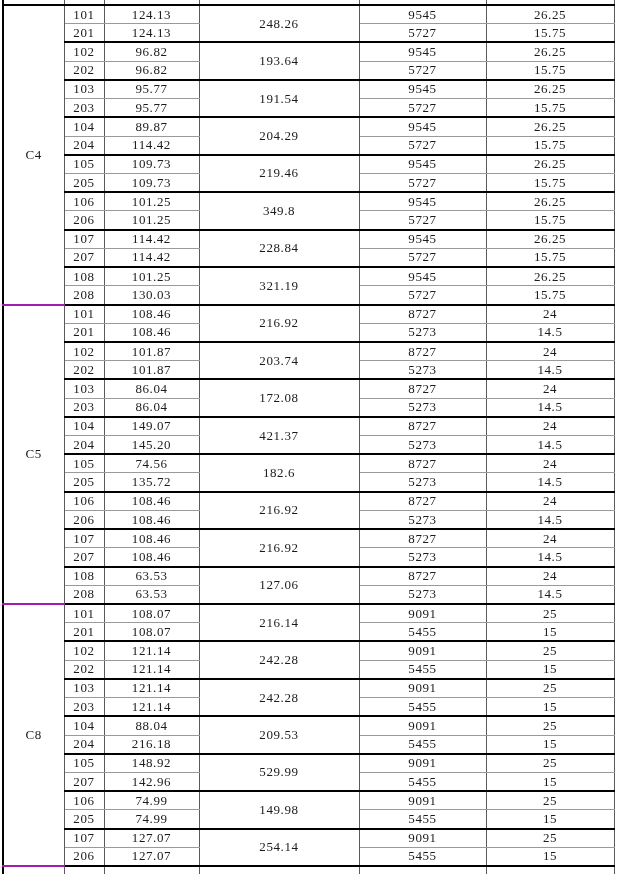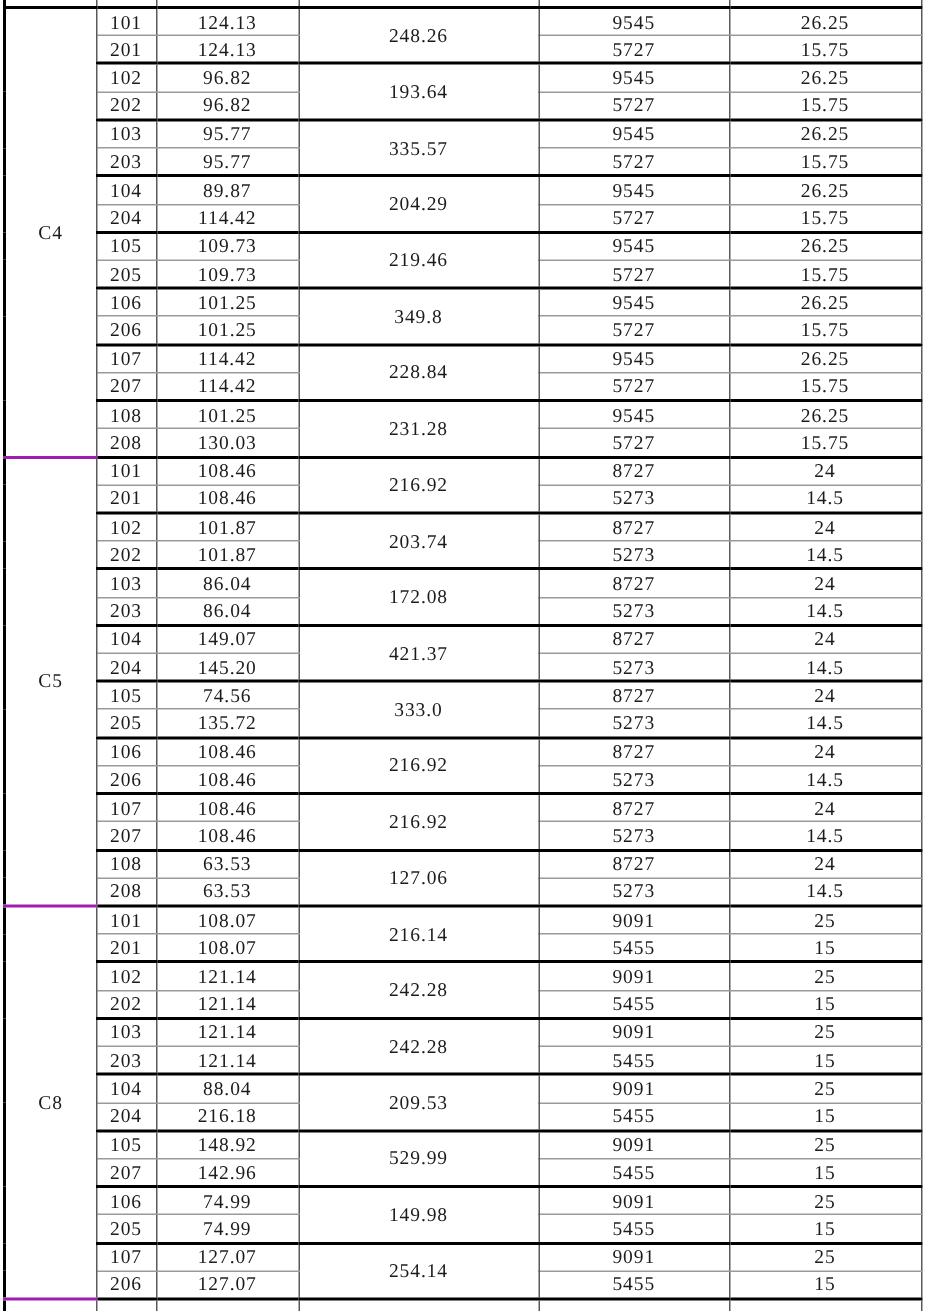--- a/index.html
+++ b/index.html
@@ -89,21 +89,21 @@
         </tr>
         <tr class="data-row pair-end">
           <td class="unit-cell">202</td>
           <td class="area-cell">96.82</td>
           <td class="amount-cell">5727</td>
           <td class="rate-cell">15.75</td>
         </tr>
         <tr class="data-row">
           <td class="unit-cell inner-sep">103</td>
           <td class="area-cell inner-sep">95.77</td>
-          <td class="sum-cell" rowspan="2">335.57</td>
+          <td class="sum-cell" rowspan="2">191.54</td>
           <td class="amount-cell inner-sep">9545</td>
           <td class="rate-cell inner-sep">26.25</td>
         </tr>
         <tr class="data-row pair-end">
           <td class="unit-cell">203</td>
           <td class="area-cell">95.77</td>
           <td class="amount-cell">5727</td>
           <td class="rate-cell">15.75</td>
         </tr>
         <tr class="data-row">
@@ -154,21 +154,21 @@
         </tr>
         <tr class="data-row pair-end">
           <td class="unit-cell">207</td>
           <td class="area-cell">114.42</td>
           <td class="amount-cell">5727</td>
           <td class="rate-cell">15.75</td>
         </tr>
         <tr class="data-row">
           <td class="unit-cell inner-sep">108</td>
           <td class="area-cell inner-sep">101.25</td>
-          <td class="sum-cell" rowspan="2">231.28</td>
+          <td class="sum-cell" rowspan="2">321.19</td>
           <td class="amount-cell inner-sep">9545</td>
           <td class="rate-cell inner-sep">26.25</td>
         </tr>
         <tr class="data-row pair-end">
           <td class="unit-cell">208</td>
           <td class="area-cell">130.03</td>
           <td class="amount-cell">5727</td>
           <td class="rate-cell">15.75</td>
         </tr>
         <tr class="data-row">
@@ -220,21 +220,21 @@
         </tr>
         <tr class="data-row pair-end">
           <td class="unit-cell">204</td>
           <td class="area-cell">145.20</td>
           <td class="amount-cell">5273</td>
           <td class="rate-cell">14.5</td>
         </tr>
         <tr class="data-row">
           <td class="unit-cell inner-sep">105</td>
           <td class="area-cell inner-sep">74.56</td>
-          <td class="sum-cell" rowspan="2">333.0</td>
+          <td class="sum-cell" rowspan="2">182.6</td>
           <td class="amount-cell inner-sep">8727</td>
           <td class="rate-cell inner-sep">24</td>
         </tr>
         <tr class="data-row pair-end">
           <td class="unit-cell">205</td>
           <td class="area-cell">135.72</td>
           <td class="amount-cell">5273</td>
           <td class="rate-cell">14.5</td>
         </tr>
         <tr class="data-row">

